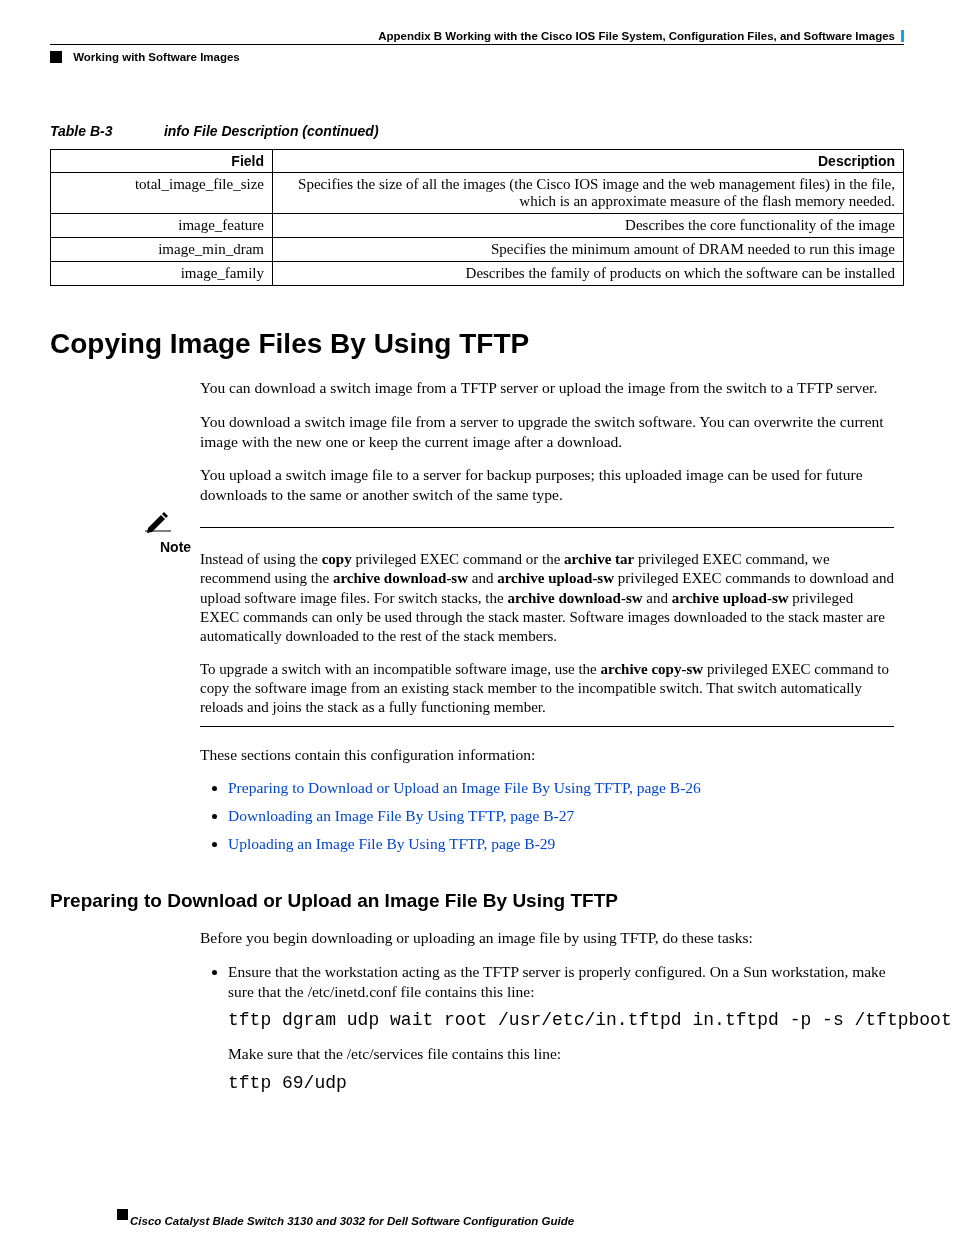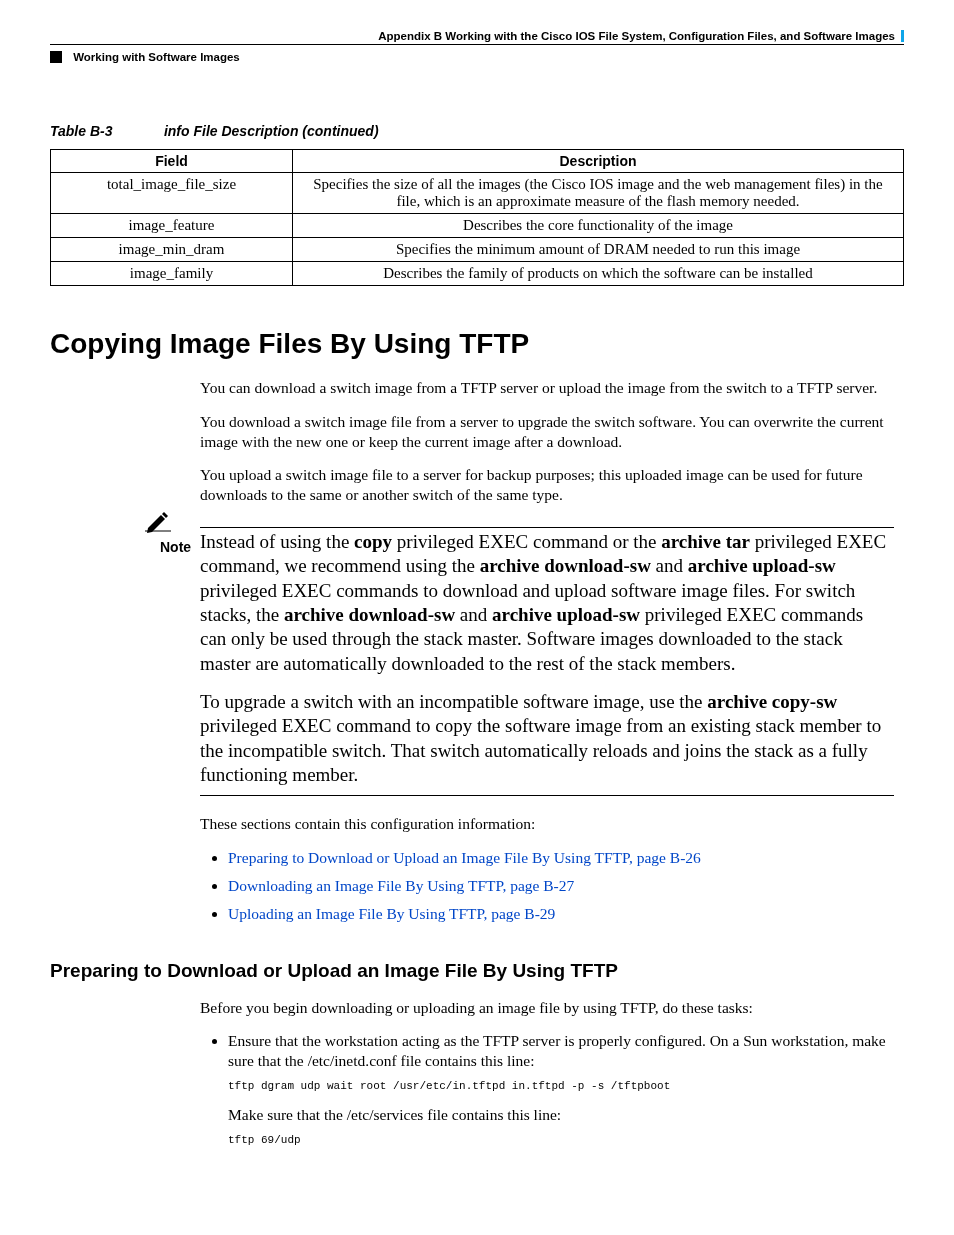--- a/index.html
+++ b/index.html
@@ -53,22 +53,22 @@
     margin-bottom: 10px;
   }
   .tbl-caption .tnum { display:inline-block; width:110px; }
   table.info {
     border-collapse: collapse;
     width: 100%;
     font-size: 15px;
   }
   table.info th, table.info td {
     border: 1px solid #000;
-    padding: 3px 18px;
-    text-align: center;
+    padding: 3px 8px;
+    text-align: right;
     vertical-align: top;
   }
   table.info th {
     font-family: Arial, Helvetica, sans-serif;
     font-weight: bold;
     font-size: 14px;
   }
   h1.sec {
     font-family: Arial, Helvetica, sans-serif;
     font-weight: bold;
@@ -105,43 +105,43 @@
     left: 15px;
     top: 20px;
     font-family: Arial, Helvetica, sans-serif;
     font-weight: bold;
     font-size: 14px;
   }
   .note-text {
     margin-left: 55px;
     border-top: 1px solid #000;
     border-bottom: 1px solid #000;
-    padding: 2px 0 8px 0;
-    font-size: 19px;
+    padding: 22px 0 8px 0;
+    font-size: 15px;
     line-height: 1.28;
   }
   .note-text p { margin: 0 0 14px 0; }
   .note-text p:last-child { margin-bottom: 0; }
   ul.links {
     margin: 0 0 14px 0;
     padding-left: 28px;
     font-size: 15.5px;
   }
   ul.links li { margin-bottom: 8px; }
   ul.links a, ul.links span.link { color: #0046c8; text-decoration: none; }
   ul.steps {
     margin: 0 0 14px 0;
     padding-left: 28px;
     font-size: 15.5px;
     line-height: 1.28;
   }
   ul.steps li { margin-bottom: 4px; }
   .mono {
     font-family: "Courier New", Courier, monospace;
-    font-size: 11px;
+    font-size: 18px;
     margin: 8px 0 12px 0;
     white-space: pre;
   }
   .ftr {
     margin-top: 120px;
     position: relative;
   }
   .ftr-line {
     border-bottom: 1px solid #000;
     margin-left: 80px;

